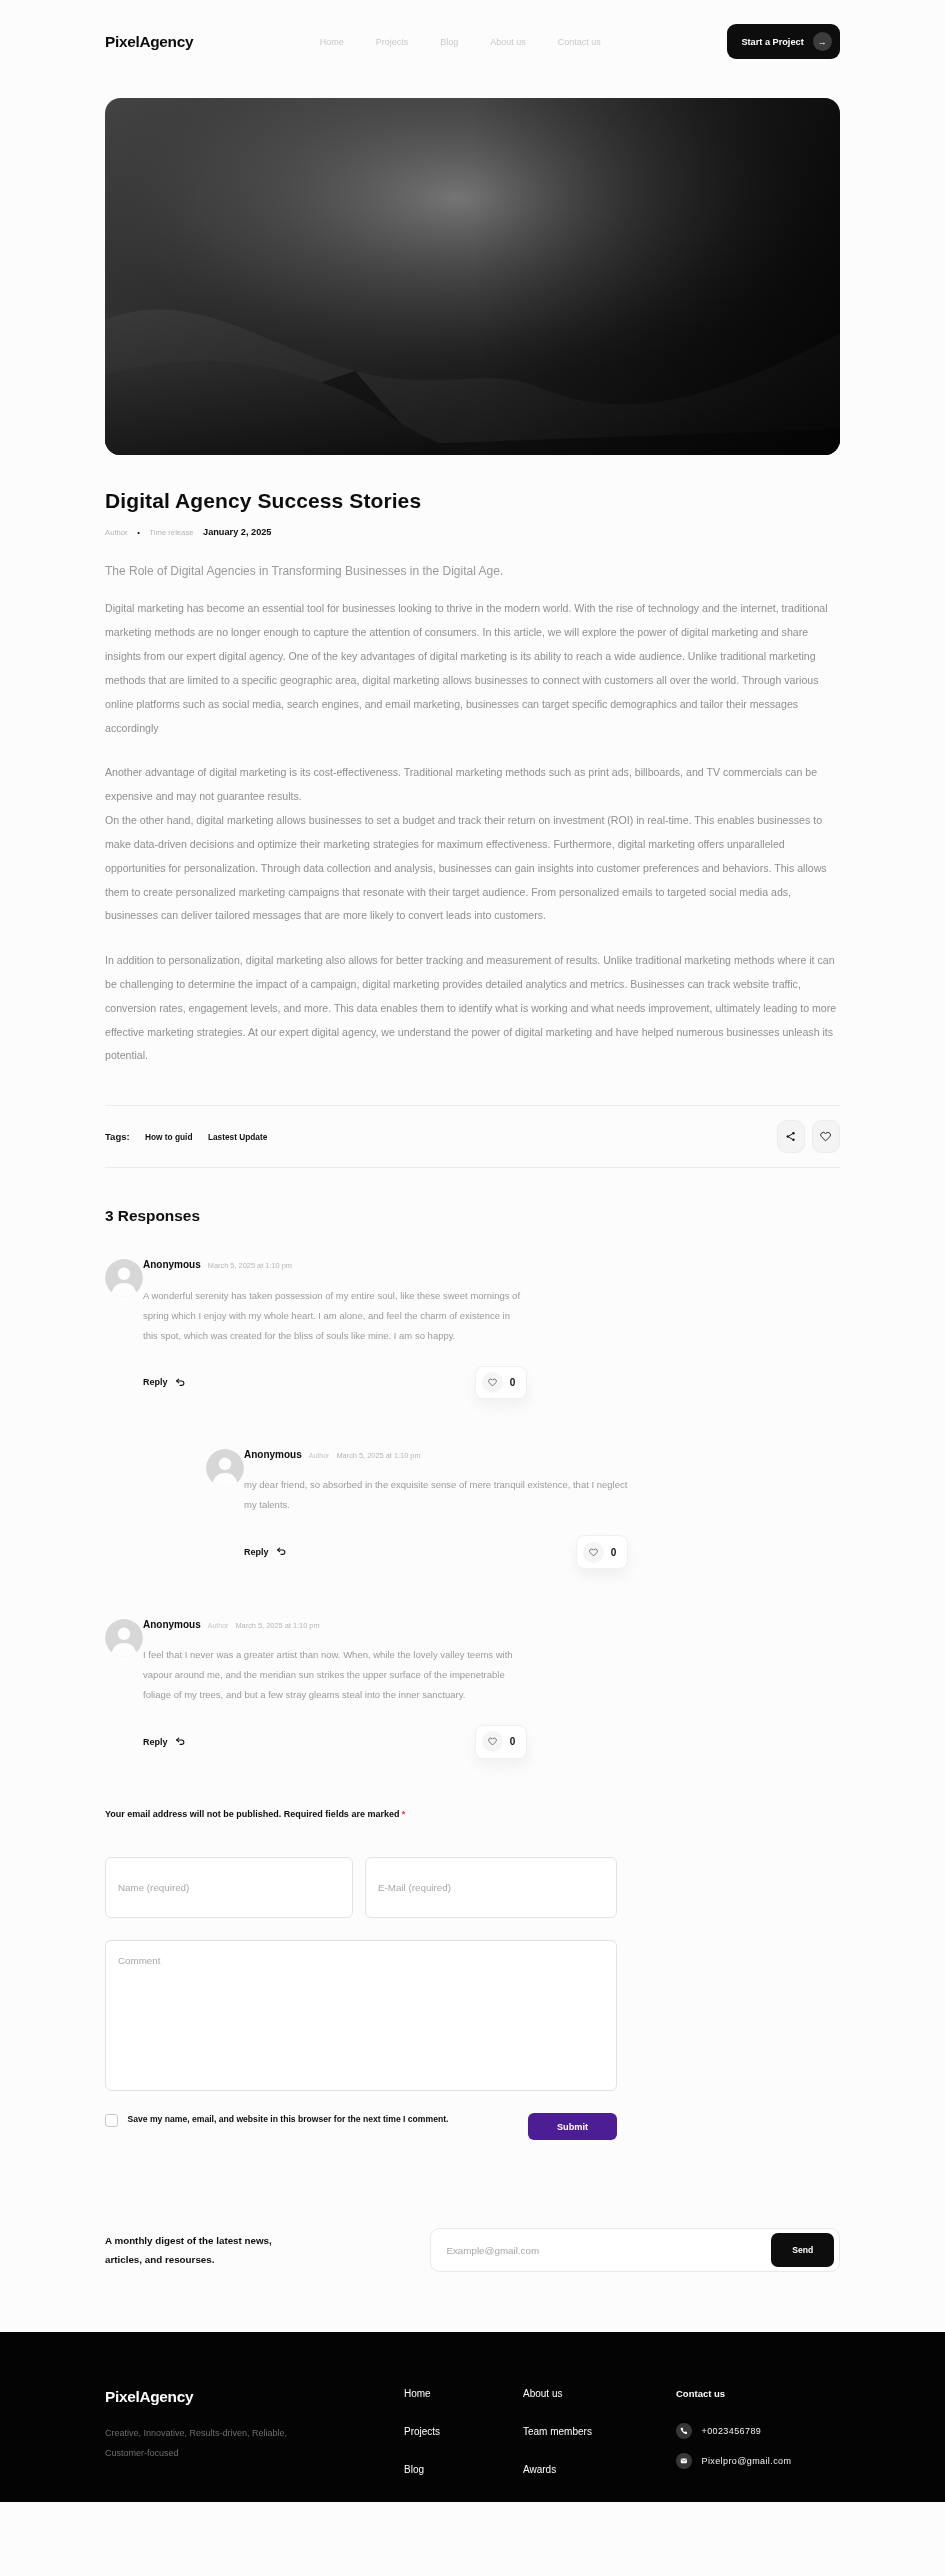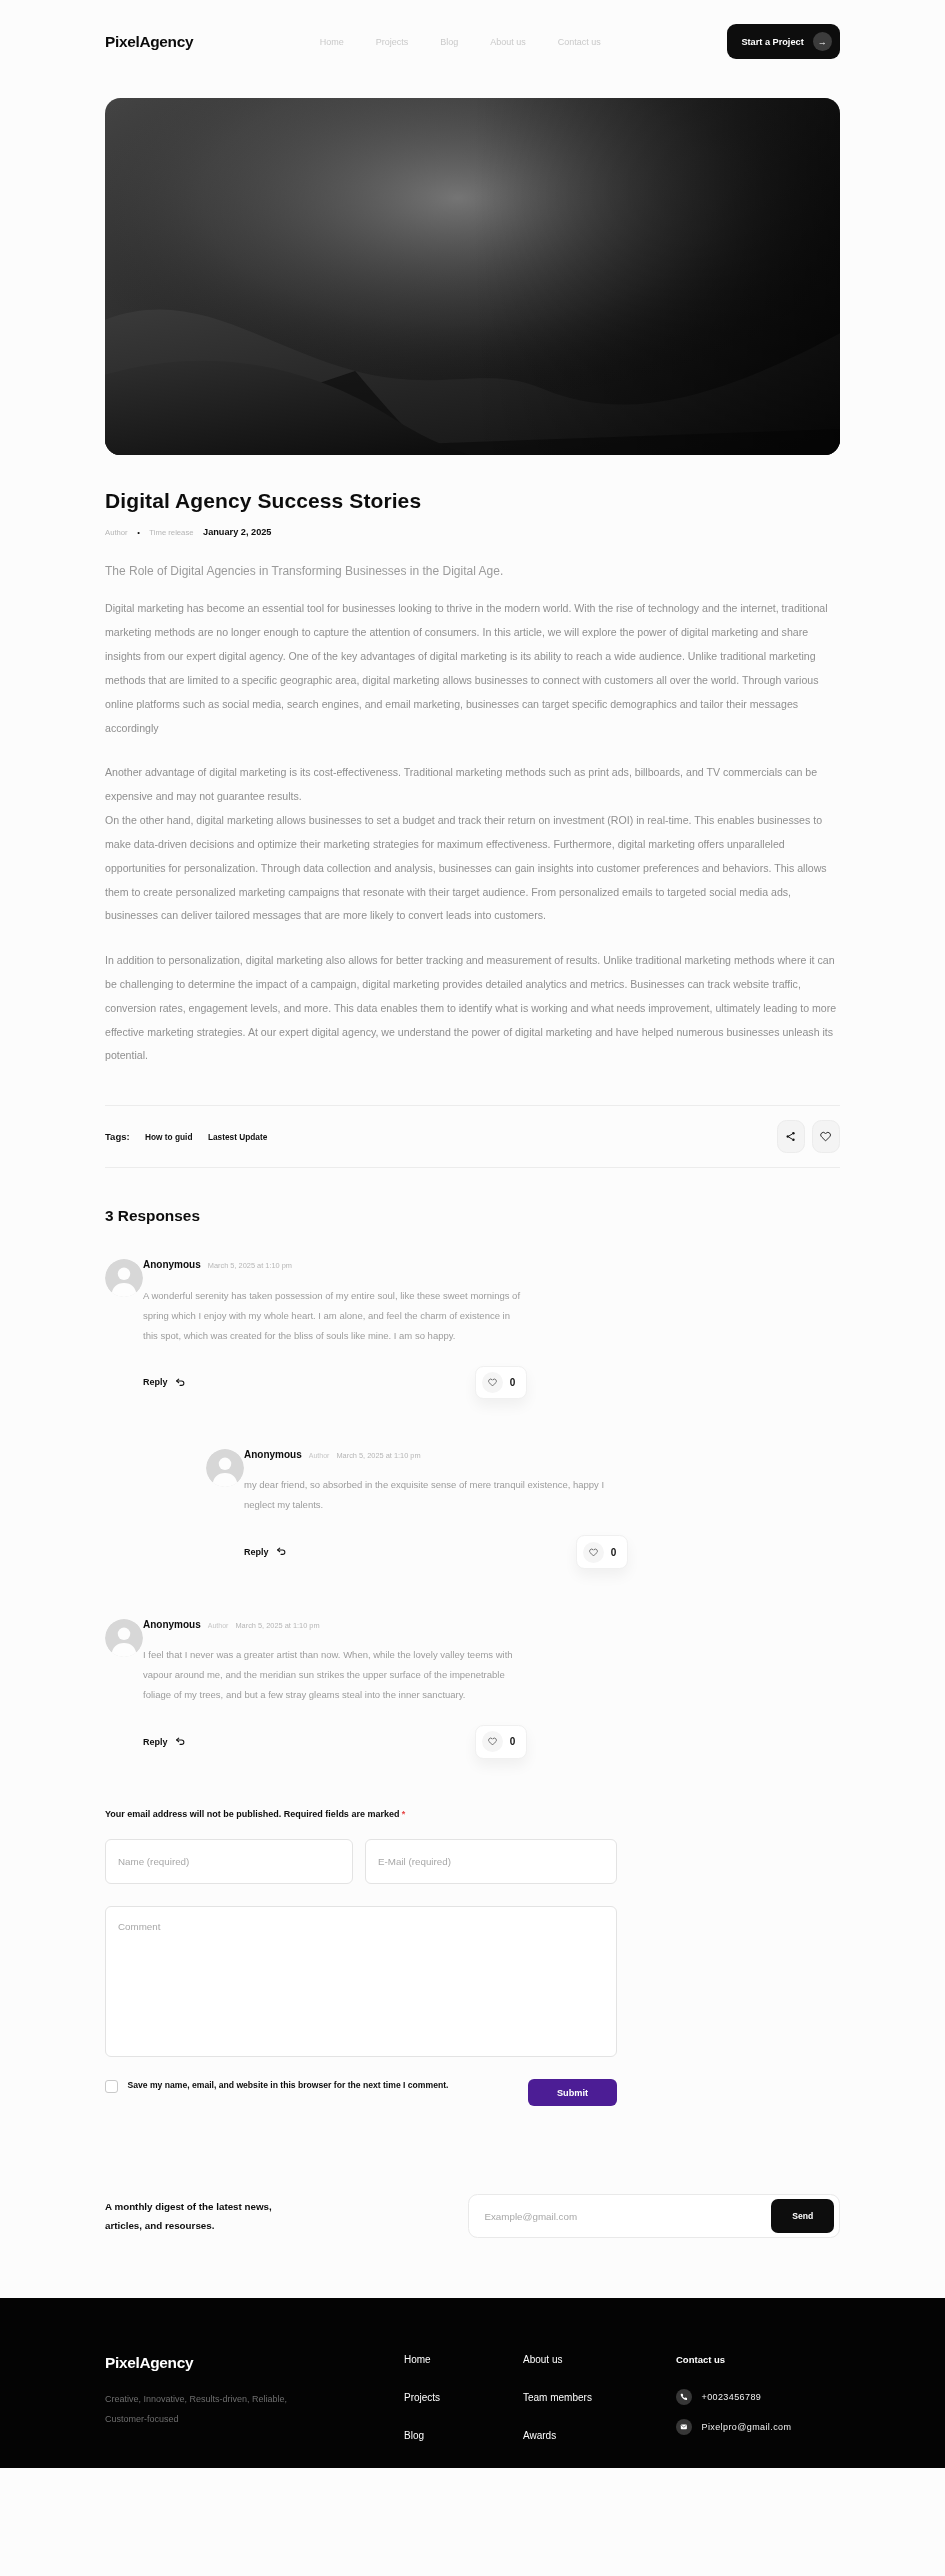--- a/index.html
+++ b/index.html
@@ -68,37 +68,37 @@
   .like-heart { width:21px; height:21px; border-radius:50%; background:#f5f5f5; display:flex;
                 align-items:center; justify-content:center; }
   .like-heart svg { width:9px; height:9px; }
   .like-count { font-size:10px; font-weight:600; color:#111; }
 
   
   .comment-form { margin-top:20px; width:512px; }
   .form-note { font-size:9px; font-weight:600; color:#0d0d0d; }
   .req-mark { color:#e64545; margin-left:2.4px; }
   .form-grid { display:grid; grid-template-columns:248px 252px; gap:12px; margin-top:20px; }
-  .text-input { height:45px; border:0.9px solid #e3e3e3; border-radius:6px; background:#fff;
-                padding:0 12px; font-size:9.8px; font-family:inherit; color:#333; width:100%; }
+  .text-input { height:61px; border:0.9px solid #e3e3e3; border-radius:6px; background:#fff;
+                padding:0 12px; font-size:9.8px; font-family:inherit; color:#333; width:100%;margin-top:18px; }
   .text-input::placeholder, .comment-area::placeholder, .nl-input::placeholder { color:#a8a8a8; }
   .comment-area { margin-top:22.5px; width:512px; height:151px; border:0.9px solid #e3e3e3; border-radius:6px;
                   background:#fff; padding:14px 12px; font-size:9.8px; font-family:inherit; color:#333; resize:none; }
   .form-footer { margin-top:20px; display:flex; align-items:flex-start; justify-content:space-between; }
   .save-row { display:flex; gap:9.5px; align-items:flex-start; }
   .checkbox { width:13px; height:13px; border:0.9px solid #c9c9c9; border-radius:3px; background:#fff;
               flex:0 0 13px; margin-top:1.2px; cursor:pointer; }
   .save-label { font-size:8.6px; font-weight:600; color:#0d0d0d; line-height:1.6; width:331px; }
   .submit-btn { background:#4c1d95; color:#fff; border:none; border-radius:6px; width:89px; height:27px;
                 font-size:9.2px; font-weight:700; font-family:inherit; cursor:pointer; }
 
   
   .newsletter { margin-top:88px; display:flex; align-items:center; justify-content:space-between; }
   .nl-text { width:189px; font-size:9.8px; font-weight:700; line-height:1.95; color:#0d0d0d; }
-  .nl-box { width:372px; height:44px; border:0.9px solid #e9e9e9; border-radius:9.5px; background:#fff;
+  .nl-box { width:410px; height:44px; border:0.9px solid #e9e9e9; border-radius:9.5px; background:#fff;
             display:flex; align-items:center; padding:0 4.7px 0 0; }
   .nl-input { flex:1; border:none; outline:none; background:transparent; padding-left:15.4px;
               font-size:9.8px; font-family:inherit; color:#333; }
   .nl-send { background:#0d0d0d; color:#fff; border:none; border-radius:7px; width:63px; height:34px;
              font-size:8.6px; font-weight:700; font-family:inherit; cursor:pointer; }
 
   
   .site-footer { margin-top:60px; background:#040404; color:#fff; }
   .footer-inner { padding:56px 0 0; display:flex; }
   .f-brand { width:299px; }
@@ -269,21 +269,21 @@
               <circle cx="32" cy="25" r="10.5" fill="#fdfdfd"></circle>
               <path d="M10 64 C12 47 20 40.5 32 40.5 C44 40.5 52 47 54 64 Z" fill="#fdfdfd"></path>
             </svg>
           </div>
           <div class="comment-body">
             <div class="comment-head">
               <span class="comment-name">Anonymous</span>
               <span class="comment-badge">Author</span>
               <span class="comment-date">March 5, 2025 at 1:10 pm</span>
             </div>
-            <p class="comment-text">my dear friend, so absorbed in the exquisite sense of mere tranquil existence, happy I neglect my talents.</p>
+            <p class="comment-text">my dear friend, so absorbed in the exquisite sense of mere tranquil existence, that I neglect my talents.</p>
             <div class="comment-foot">
               <button class="reply-btn">
                 <span>Reply</span>
                 <svg viewBox="0 0 20 18" fill="none" stroke="#141414" stroke-width="2" stroke-linecap="round" stroke-linejoin="round">
                   <path d="M7 2 L3 5.5 L7 9"></path>
                   <path d="M3 5.5 H12.5 A4.25 4.25 0 0 1 12.5 14 H9.5"></path>
                 </svg>
               </button>
               <div class="like-card">
                 <span class="like-heart">

